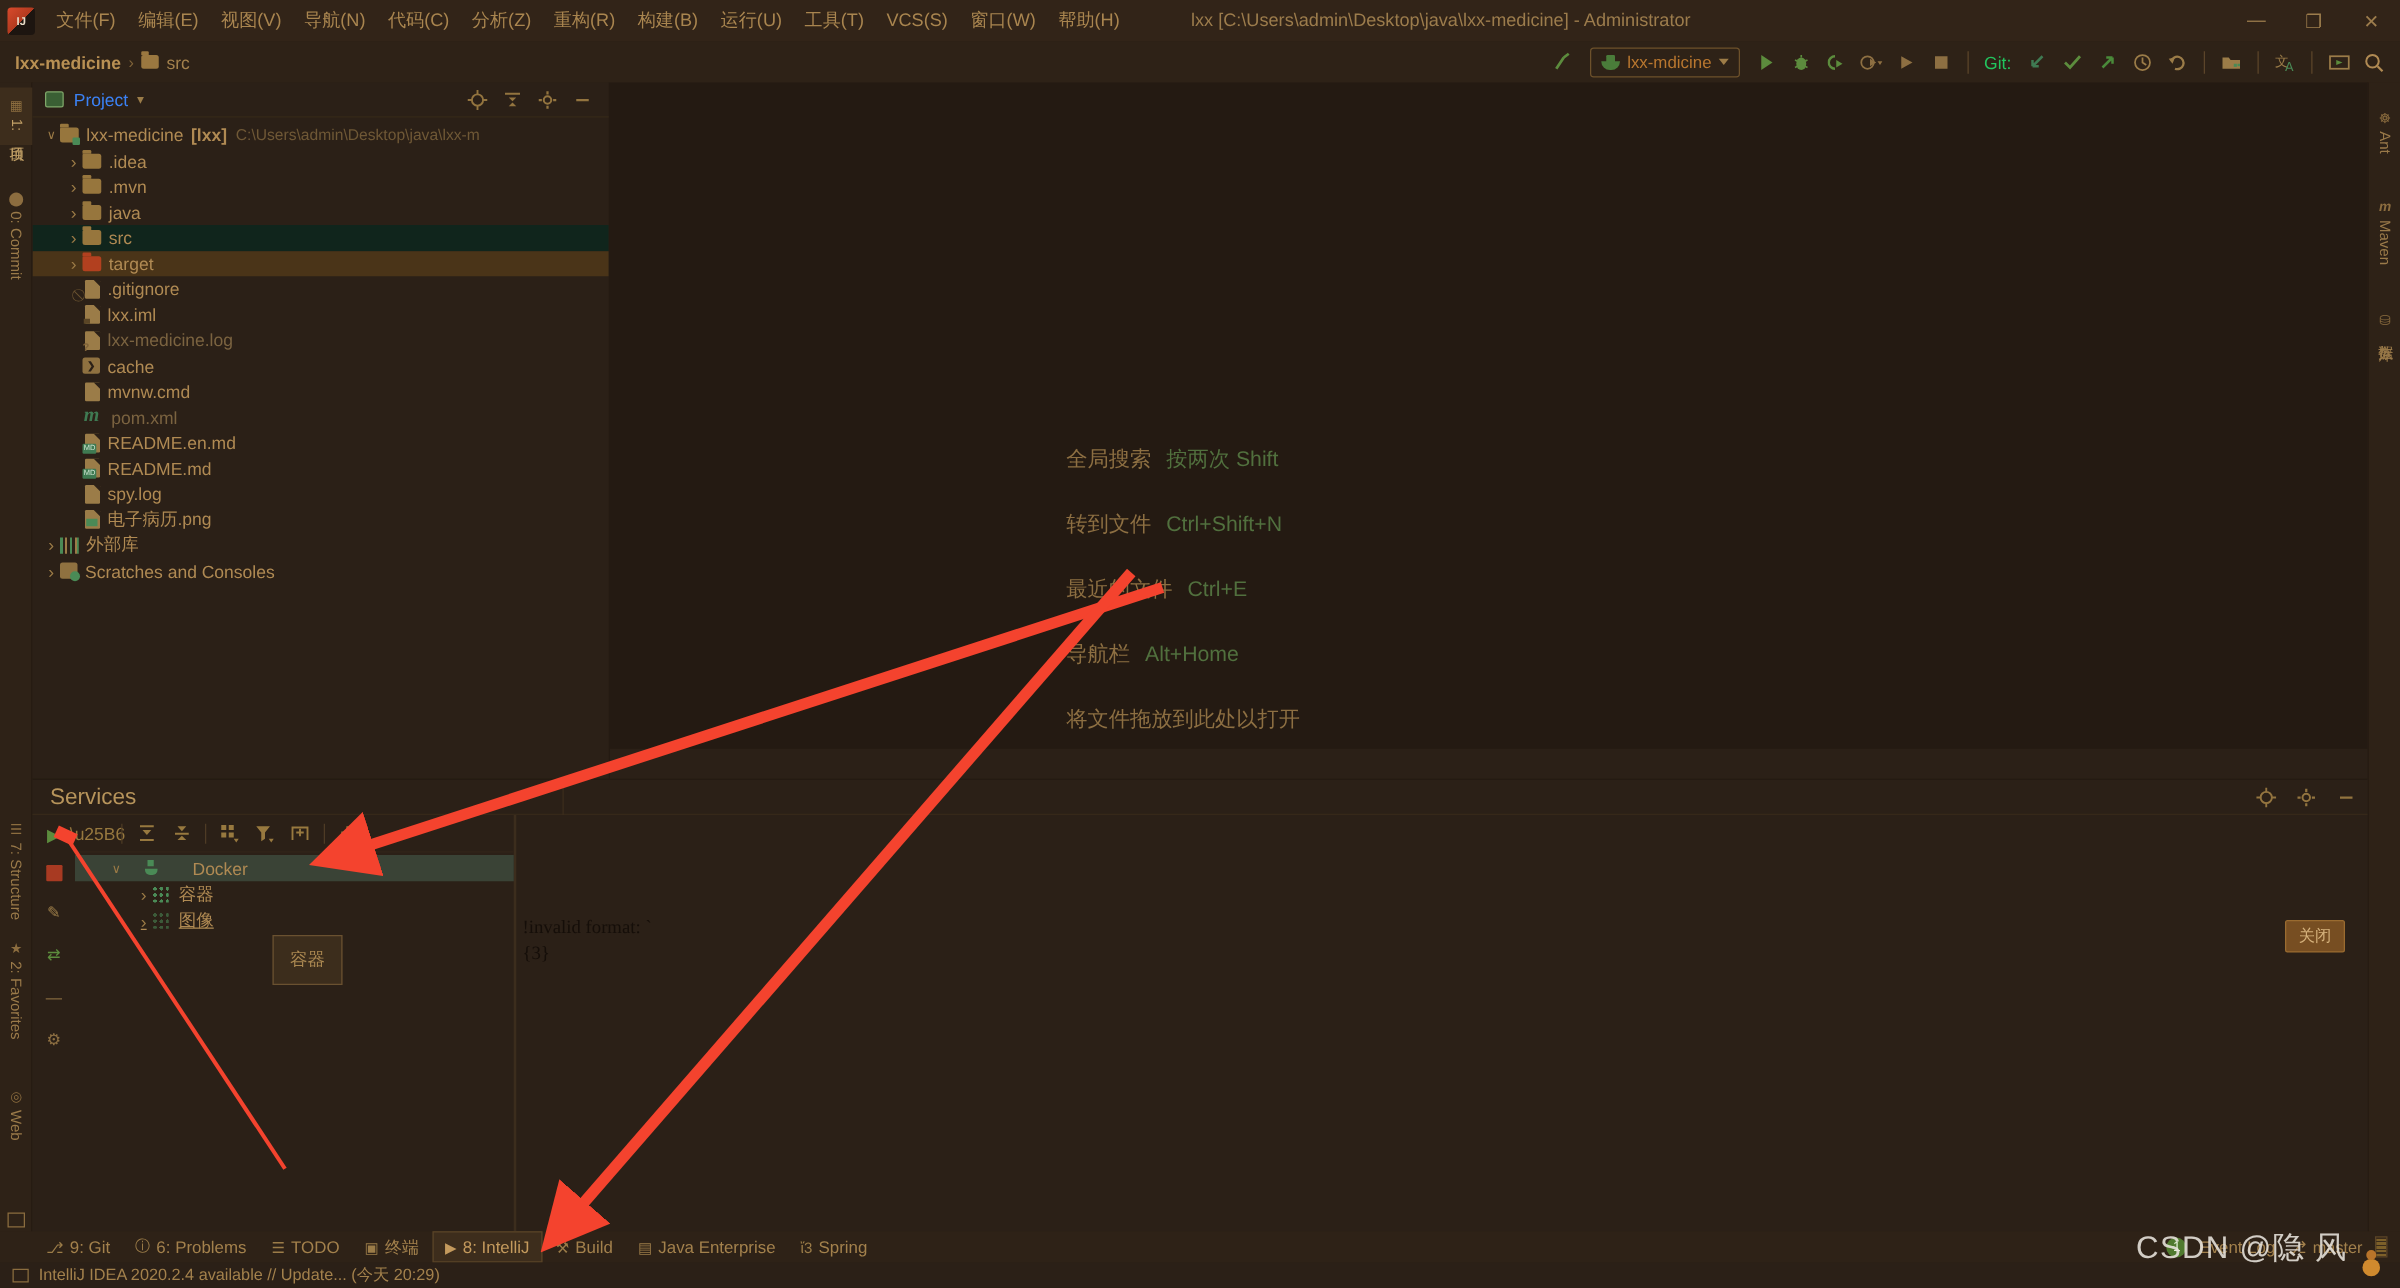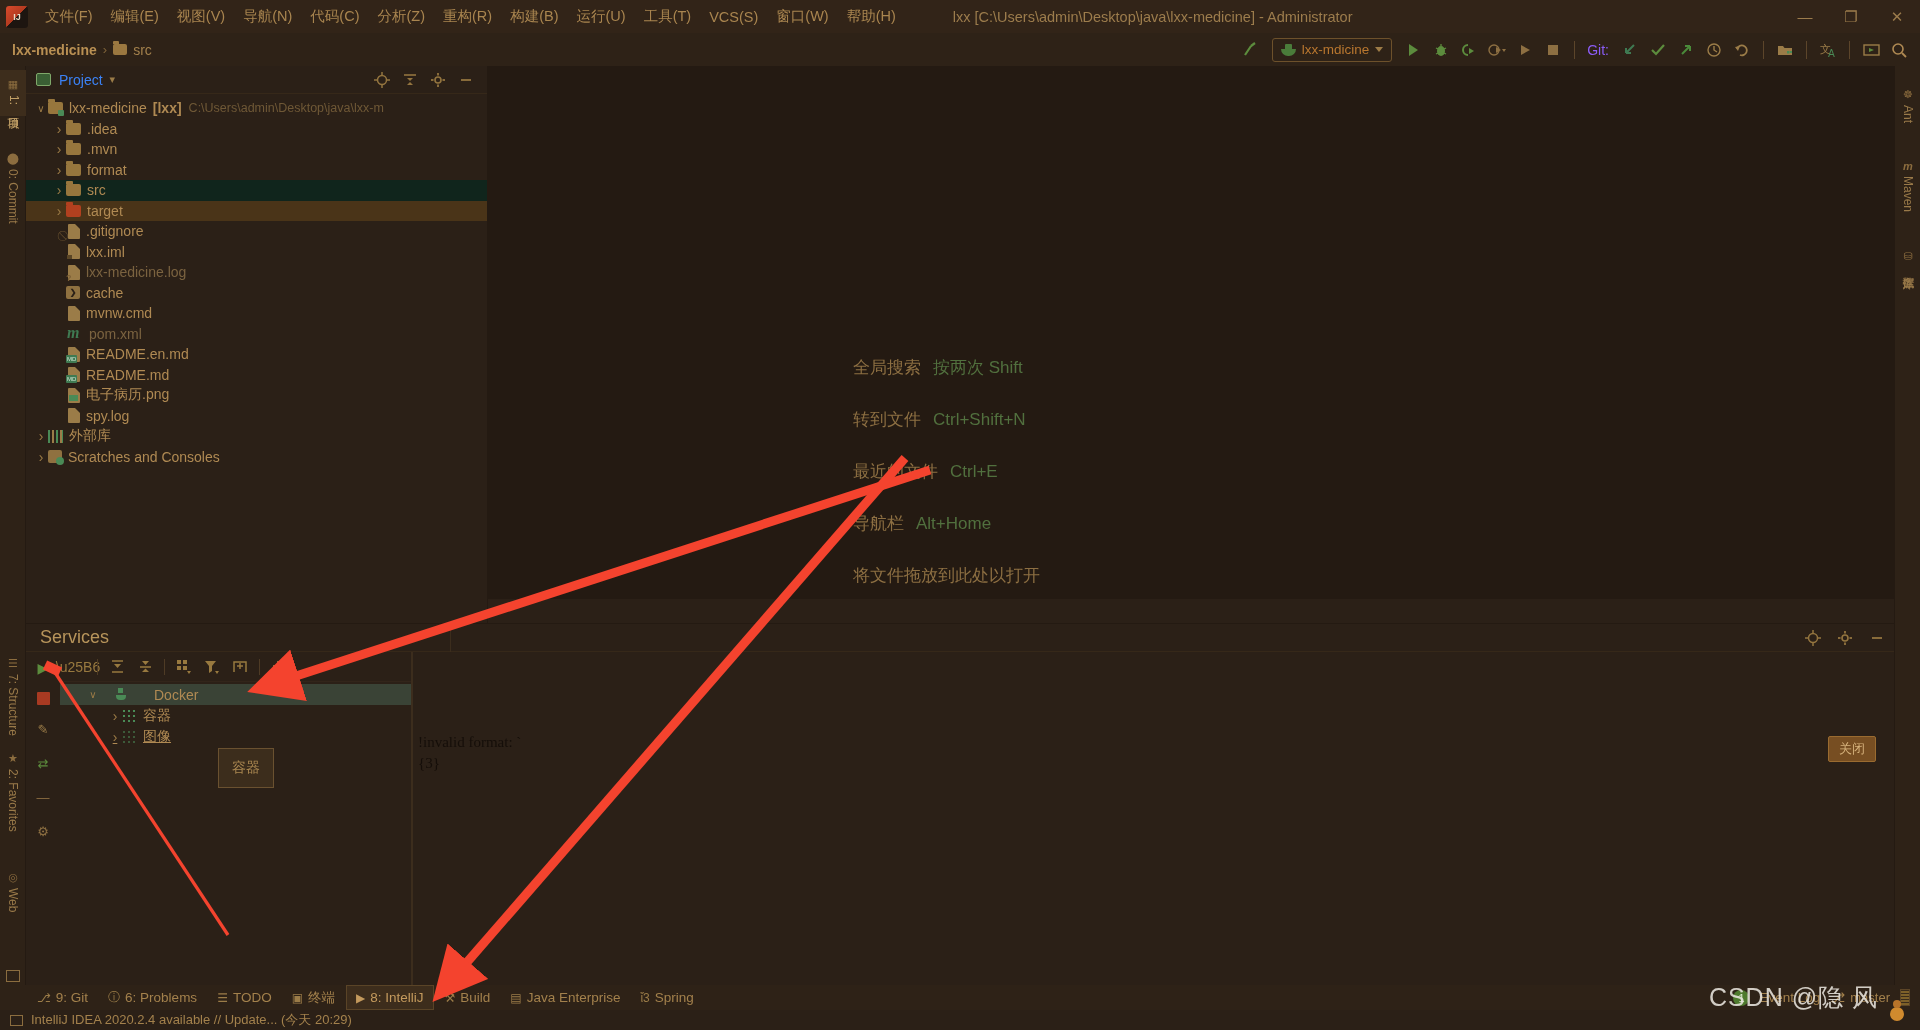--- a/index.html
+++ b/index.html
@@ -60,21 +60,21 @@
     display:flex; align-items:center; gap:6px; height:24px; padding:0 8px;
     border:1px solid #6d512b; border-radius:3px; margin:0 6px; color:#b9772f; font-size:13.5px;
   }
   .whale {
     width:15px;height:12px;position:relative;
   }
   .whale:before{content:"";position:absolute;left:0;bottom:0;width:15px;height:7px;background:#4a7c3a;border-radius:0 0 7px 7px;}
   .whale:after{content:"";position:absolute;left:4px;top:0;width:7px;height:6px;background:#4a7c3a;border-radius:1px;}
   .caret { width:0;height:0;border-left:4px solid transparent;border-right:4px solid transparent;border-top:5px solid #9d7c47; }
   .divider-v { width:1px; height:18px; background:#5c452a; margin:0 6px; }
-  .git-lbl { color:#8b5cf6; font-size:14px; margin:0 6px 0 4px;}
+  .git-lbl { color:#22c55e; font-size:14px; margin:0 6px 0 4px;}
 
   
   .leftstrip {
     position:absolute; top:66px; left:0; width:26px; bottom:40px;
     background:#2e2217; border-right:1px solid #241a12;
   }
   .rightstrip {
     position:absolute; top:66px; right:0; width:26px; bottom:40px;
     background:#2e2217; border-left:1px solid #241a12;
   }
@@ -464,21 +464,21 @@
           <span class="lbl">.idea</span>
         </div>
         <div class="row ind1">
           <span class="arrow closed"></span>
           <span class="ic folder"></span>
           <span class="lbl">.mvn</span>
         </div>
         <div class="row ind1">
           <span class="arrow closed"></span>
           <span class="ic folder"></span>
-          <span class="lbl">format</span>
+          <span class="lbl">java</span>
         </div>
         <div class="row ind1 sel-src">
           <span class="arrow closed"></span>
           <span class="ic folder"></span>
           <span class="lbl">src</span>
         </div>
         <div class="row ind1 sel-tgt">
           <span class="arrow closed"></span>
           <span class="ic folder red"></span>
           <span class="lbl">target</span>
@@ -518,27 +518,27 @@
           <span class="ic file md"></span>
           <span class="lbl">README.en.md</span>
         </div>
         <div class="row ind1">
           <span class="arrow "></span>
           <span class="ic file md"></span>
           <span class="lbl">README.md</span>
         </div>
         <div class="row ind1">
           <span class="arrow "></span>
+          <span class="ic file"></span>
+          <span class="lbl">spy.log</span>
+        </div>
+        <div class="row ind1">
+          <span class="arrow "></span>
           <span class="ic file img"></span>
           <span class="lbl">电子病历.png</span>
-        </div>
-        <div class="row ind1">
-          <span class="arrow "></span>
-          <span class="ic file"></span>
-          <span class="lbl">spy.log</span>
         </div>
         <div class="row ind0">
           <span class="arrow closed"></span>
           <span class="ic lib"></span>
           <span class="lbl">外部库</span>
         </div>
         <div class="row ind0">
           <span class="arrow closed"></span>
           <span class="ic scr"></span>
           <span class="lbl">Scratches and Consoles</span>

